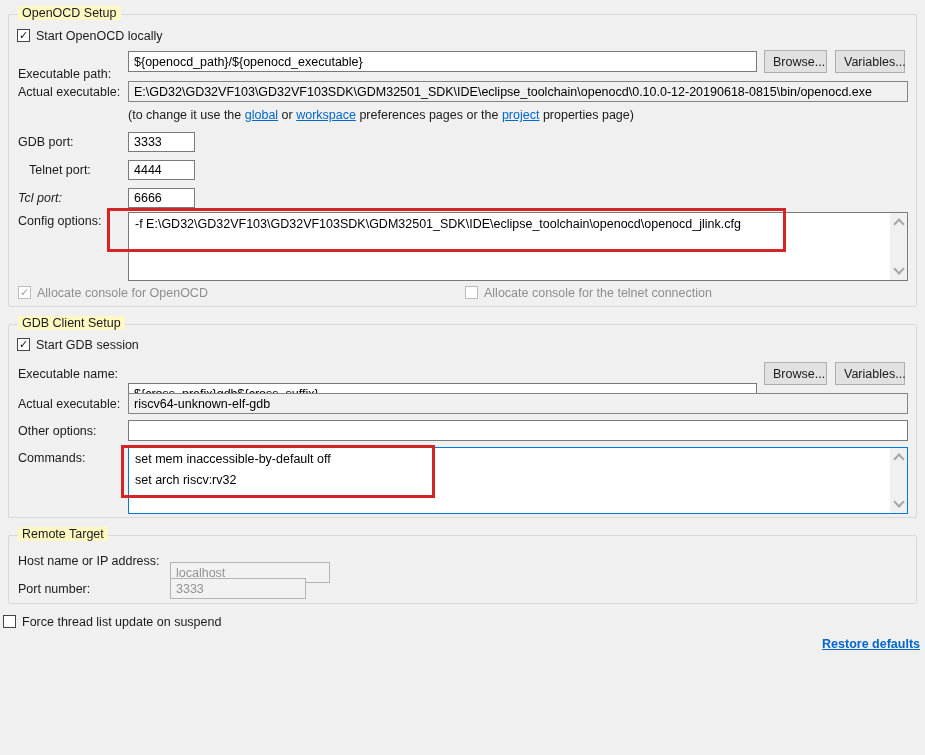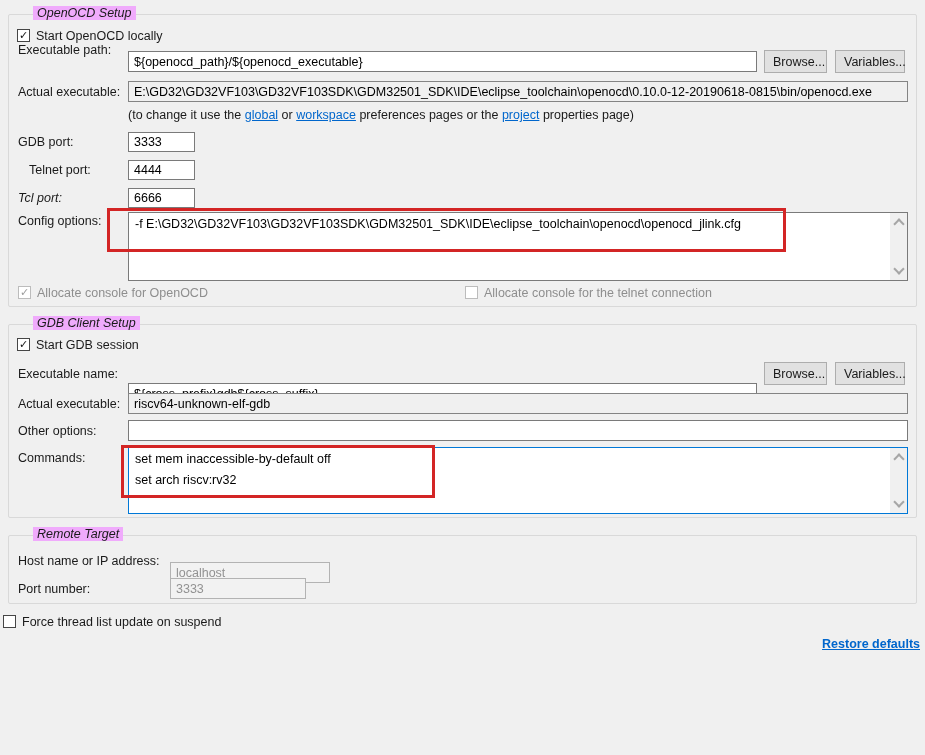--- a/index.html
+++ b/index.html
@@ -13,26 +13,25 @@
     overflow:hidden;
   }
   .abs { position:absolute;font-weight:bold; }
   .group {
     position:absolute;
     border:1px solid #d9d9d9;
     border-radius:2px;
   }
   .group-title {
     position:absolute;
-    top:-9px; left:24px;
-    background:#f0abfc;
+    top:-9px; left:9px;
+    background:#fef9c3;
     padding:0 4px;
     color:#1a1a1a;
     white-space:nowrap;
-    font-style:italic;
   }
   .lbl { position:absolute; line-height:20px; white-space:nowrap; }
   .lbl.dis { color:#8e8e8e; }
   .input {
     position:absolute;
     height:21px;
     border:1px solid #7a7a7a;
     background:#fff;
     font-family:"Liberation Sans", sans-serif;
     font-size:12.5px;
@@ -105,21 +104,21 @@
 
 <div class="group" style="left:8px; top:14px; width:909px; height:293px;">
   <span class="group-title">OpenOCD Setup</span>
 </div>
 
 <span class="cb" style="left:17px; top:29px;">
     <span>✓</span>
   </span>
 <span class="lbl" style="left:36px; top:26px;">Start OpenOCD locally</span>
 
-<span class="lbl" style="left:18px; top:40px;">Executable path:</span>
+<span class="lbl" style="left:18px; top:64px;">Executable path:</span>
 <input class="input" style="left: 128px; top: 51px; width: 629px;" value="${openocd_path}/${openocd_executable}">
 <button class="btn" style="left:764px; top:50px; width:63px;">Browse...</button>
 <button class="btn" style="left:835px; top:50px; width:70px;">Variables...</button>
 
 <span class="lbl" style="left:18px; top:82px;">Actual executable:</span>
 <input class="input ro" style="left: 128px; top: 81px; width: 780px;" readonly="" value="E:\GD32\GD32VF103\GD32VF103SDK\GDM32501_SDK\IDE\eclipse_toolchain\openocd\0.10.0-12-20190618-0815\bin/openocd.exe">
 
 <div class="hint" style="left:128px; top:107px;">
   <span>(to change it use the </span><span class="link">global</span><span> or </span><span class="link">workspace</span><span> preferences pages or the </span><span class="link">project</span><span> properties page)</span>
 </div>

